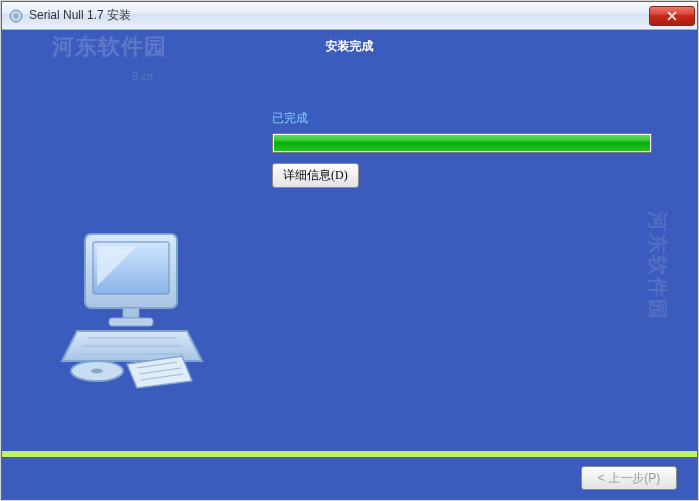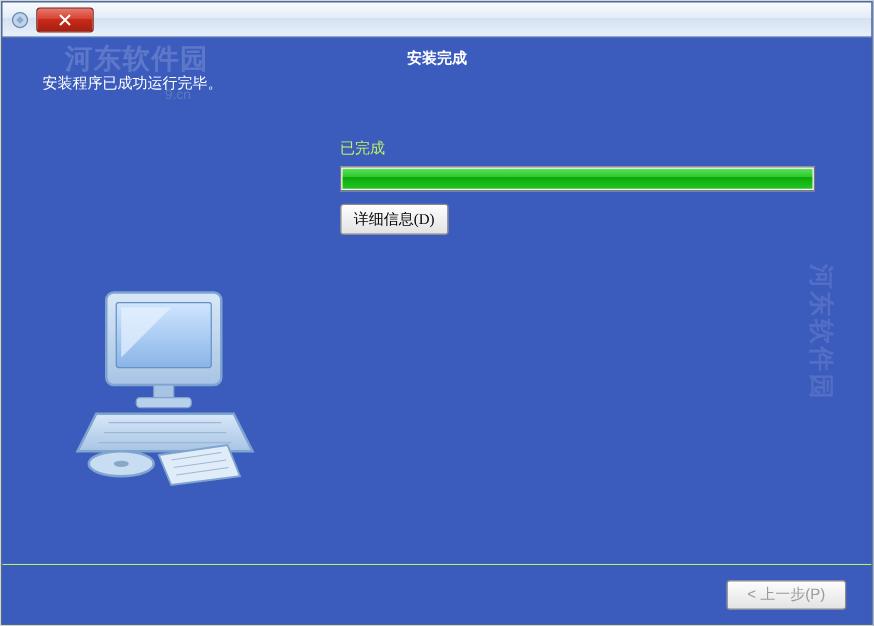--- a/index.html
+++ b/index.html
@@ -101,21 +101,21 @@
 }
 .computer-illust {
   width: 180px;
   height: 180px;
 }
 .right-panel {
   flex: 1;
   padding: 30px 30px 0 0;
 }
 .status-label {
-  color: #bef264;
+  color: #7dd3fc;
   font-size: 12px;
   margin-bottom: 6px;
 }
 .progress-wrap {
   width: 380px;
   height: 20px;
   background: #fff;
   border: 1px solid #7a7a7a;
   padding: 1px;
   margin-bottom: 10px;
@@ -130,21 +130,21 @@
   background: linear-gradient(to bottom, #fdfdfd, #e3e3e3);
   border: 1px solid #8a8a8a;
   border-radius: 3px;
   font-size: 12px;
   cursor: pointer;
   font-family: Liberation Serif, serif;
 }
 .footer {
   height: 48px;
   background: #3b5bbd;
-  border-top: 1px solid #bef264;
+  border-top: 6px solid #bef264;
   display: flex;
   align-items: center;
   justify-content: flex-end;
   padding: 0 20px;
   gap: 16px;
 }
 .footer-btn {
   min-width: 96px;
   height: 24px;
   background: linear-gradient(to bottom, #fdfdfd, #e3e3e3);
@@ -176,32 +176,32 @@
 
 <div class="window">
 
   <div class="titlebar">
     <span class="title-icon">
       <svg viewBox="0 0 16 16">
           <circle cx="8" cy="8" r="6" fill="#c0d4ea" stroke="#6a8ab0"></circle>
           <path d="M5 8 L8 5 L11 8 L8 11 Z" fill="#8aaad0"></path>
         </svg>
     </span>
+    <span class="title-text">Serial Null 1.7 安装</span>
     <div class="close-btn">
       <svg viewBox="0 0 10 10">
           <path d="M1 1 L9 9 M9 1 L1 9" stroke="#fff" stroke-width="1.6" fill="none"></path>
         </svg>
     </div>
   </div>
 
   <div class="header-panel">
     <div class="watermark">河东软件园</div>
     <div class="watermark-sub">9.cn</div>
     <div class="header-title">安装完成</div>
-    <div class="header-sub">安装程序已成功运行完毕。</div>
   </div>
 
   <div class="content">
     <div class="side-watermark">河东软件园</div>
     <div class="left-panel">
       <span class="computer-illust">
         <svg viewBox="0 0 180 180">
           <defs>
             <linearGradient id="screen" x1="0" y1="0" x2="0" y2="1">
               <stop offset="0" stop-color="#cfe6ff"></stop>

